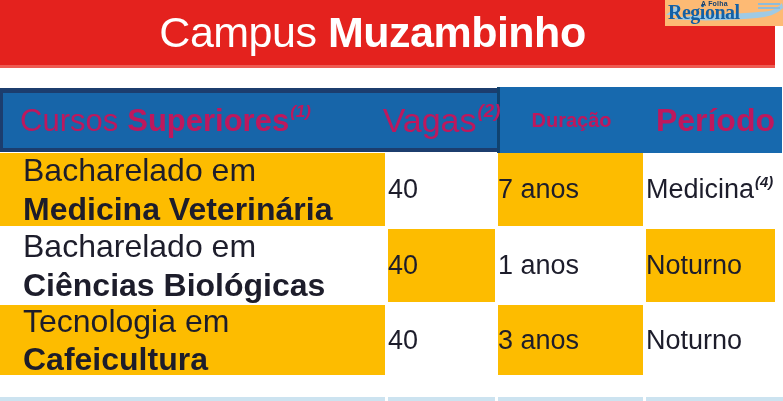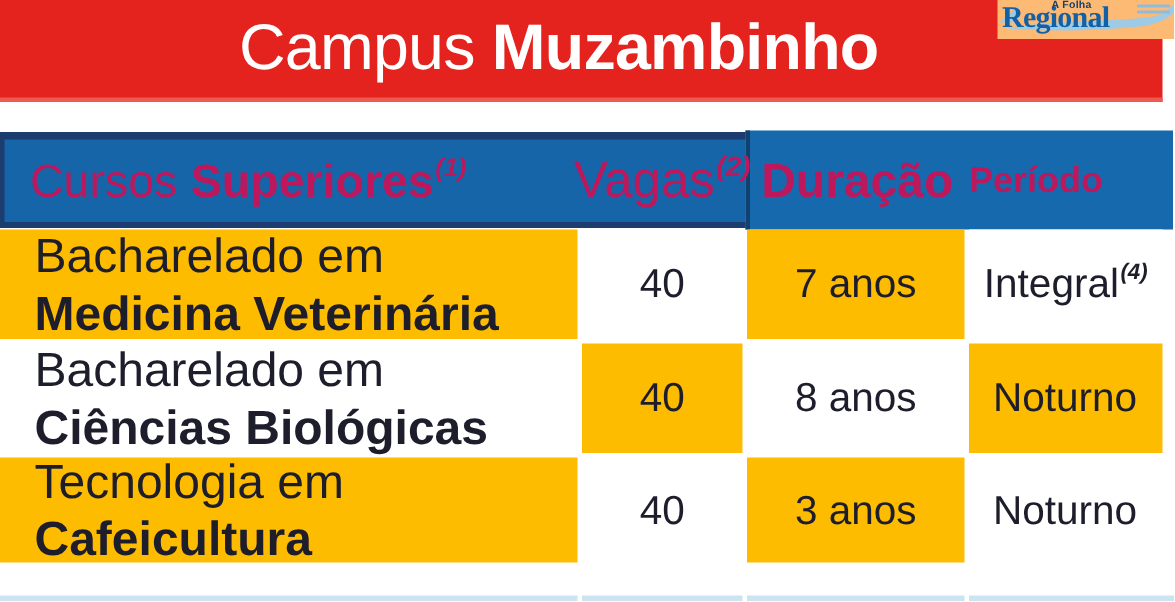--- a/index.html
+++ b/index.html
@@ -47,22 +47,22 @@
     border-left:3px solid #1C3D6E;
   }
   .thead-right{
     position:absolute; left:497px; top:87px; width:285px; height:66px;
     background:#1769AE; border-left:3px solid #10426F;
   }
   .th-text{ position:absolute; top:93px; height:55px; display:flex; align-items:center; color:#be185d; z-index:3; }
   .th-cursos{ left:20px; font-size:31px; }
   .th-cursos .bold{ font-weight:bold; margin-left:9px; }
   .th-vagas{ left:388px; width:107px; justify-content:center; font-size:34px; }
-  .th-duracao{ left:500px; width:143px; justify-content:center; font-size:32px; font-weight:bold; }
-  .th-periodo{ left:646px; width:129px; justify-content:flex-start; font-size:24px; font-weight:bold; }
+  .th-duracao{ left:500px; width:143px; justify-content:center; font-size:20px; font-weight:bold; }
+  .th-periodo{ left:646px; width:129px; justify-content:flex-end; font-size:32px; font-weight:bold; }
   sup.note{
     font-size:0.55em; font-style:italic; font-weight:bold;
     position:relative; top:-0.5em; margin-left:1px;
   }
   
   .tgrid{
     position:absolute; left:0; top:153px; width:775px;
     display:grid;
     grid-template-columns:385px 107px 145px 129px;
     grid-template-rows:73px 73px 70px;
@@ -70,21 +70,21 @@
   }
   .cell{ color:#1D1D2B; }
   .bg-y{ background:#FDBC00; }
   .bg-w{ background:#ffffff; }
   .cell.course{
     display:flex; flex-direction:column; justify-content:center;
     padding-left:23px; font-size:32px; line-height:1.2;
   }
   .cell.course .l2{ font-weight:bold; }
   .cell.val{
-    display:flex; align-items:center; justify-content:center; font-size:27px;
+    display:flex; align-items:center; justify-content:flex-start; font-size:27px;
   }
   .cell.val sup.note{ font-weight:bold; }
   
   .bottom-strip{
     position:absolute; left:0; top:397px; width:783px; height:4px;
     display:grid; grid-template-columns:385px 107px 145px 137px; gap:3px;
   }
   .bottom-strip div{ background:#CCE3F0; }
 </style>
 </head>
@@ -138,33 +138,33 @@
       <span class="l1">Bacharelado em</span>
       <span class="l2">Medicina Veterinária</span>
     </div>
     <div class="cell val bg-w">
       <span>40</span>
     </div>
     <div class="cell val bg-y">
       <span>7 anos</span>
     </div>
     <div class="cell val bg-w">
-      <span>Integral</span>
+      <span>Medicina</span>
         <sup class="note">(4)</sup>
     </div>
 
     <div class="cell course bg-w">
       <span class="l1">Bacharelado em</span>
       <span class="l2">Ciências Biológicas</span>
     </div>
     <div class="cell val bg-y">
       <span>40</span>
     </div>
     <div class="cell val bg-w">
-      <span>8 anos</span>
+      <span>1 anos</span>
     </div>
     <div class="cell val bg-y">
       <span>Noturno</span>
         <sup class="note"></sup>
     </div>
 
     <div class="cell course bg-y">
       <span class="l1">Tecnologia em</span>
       <span class="l2">Cafeicultura</span>
     </div>

